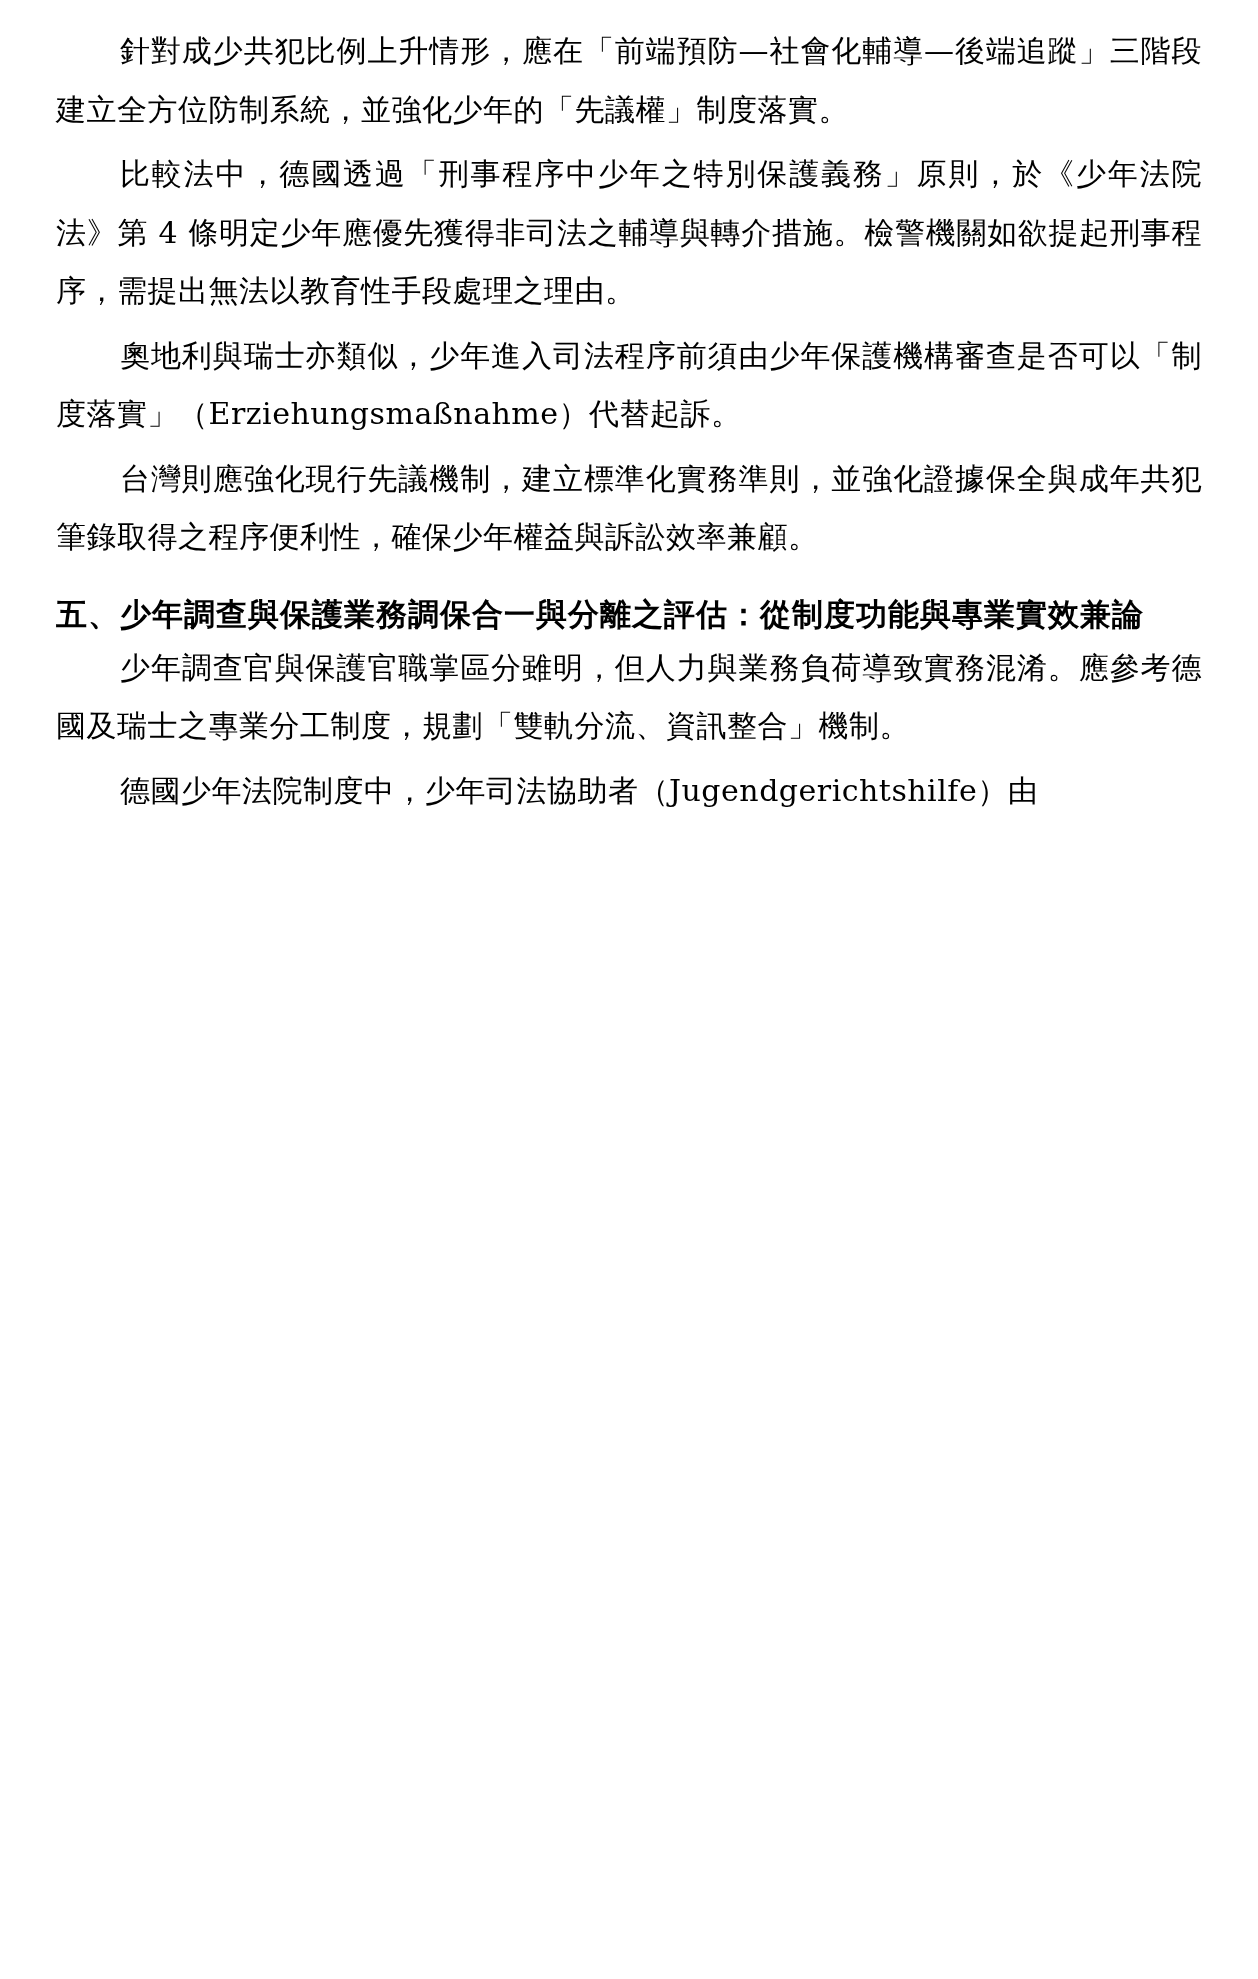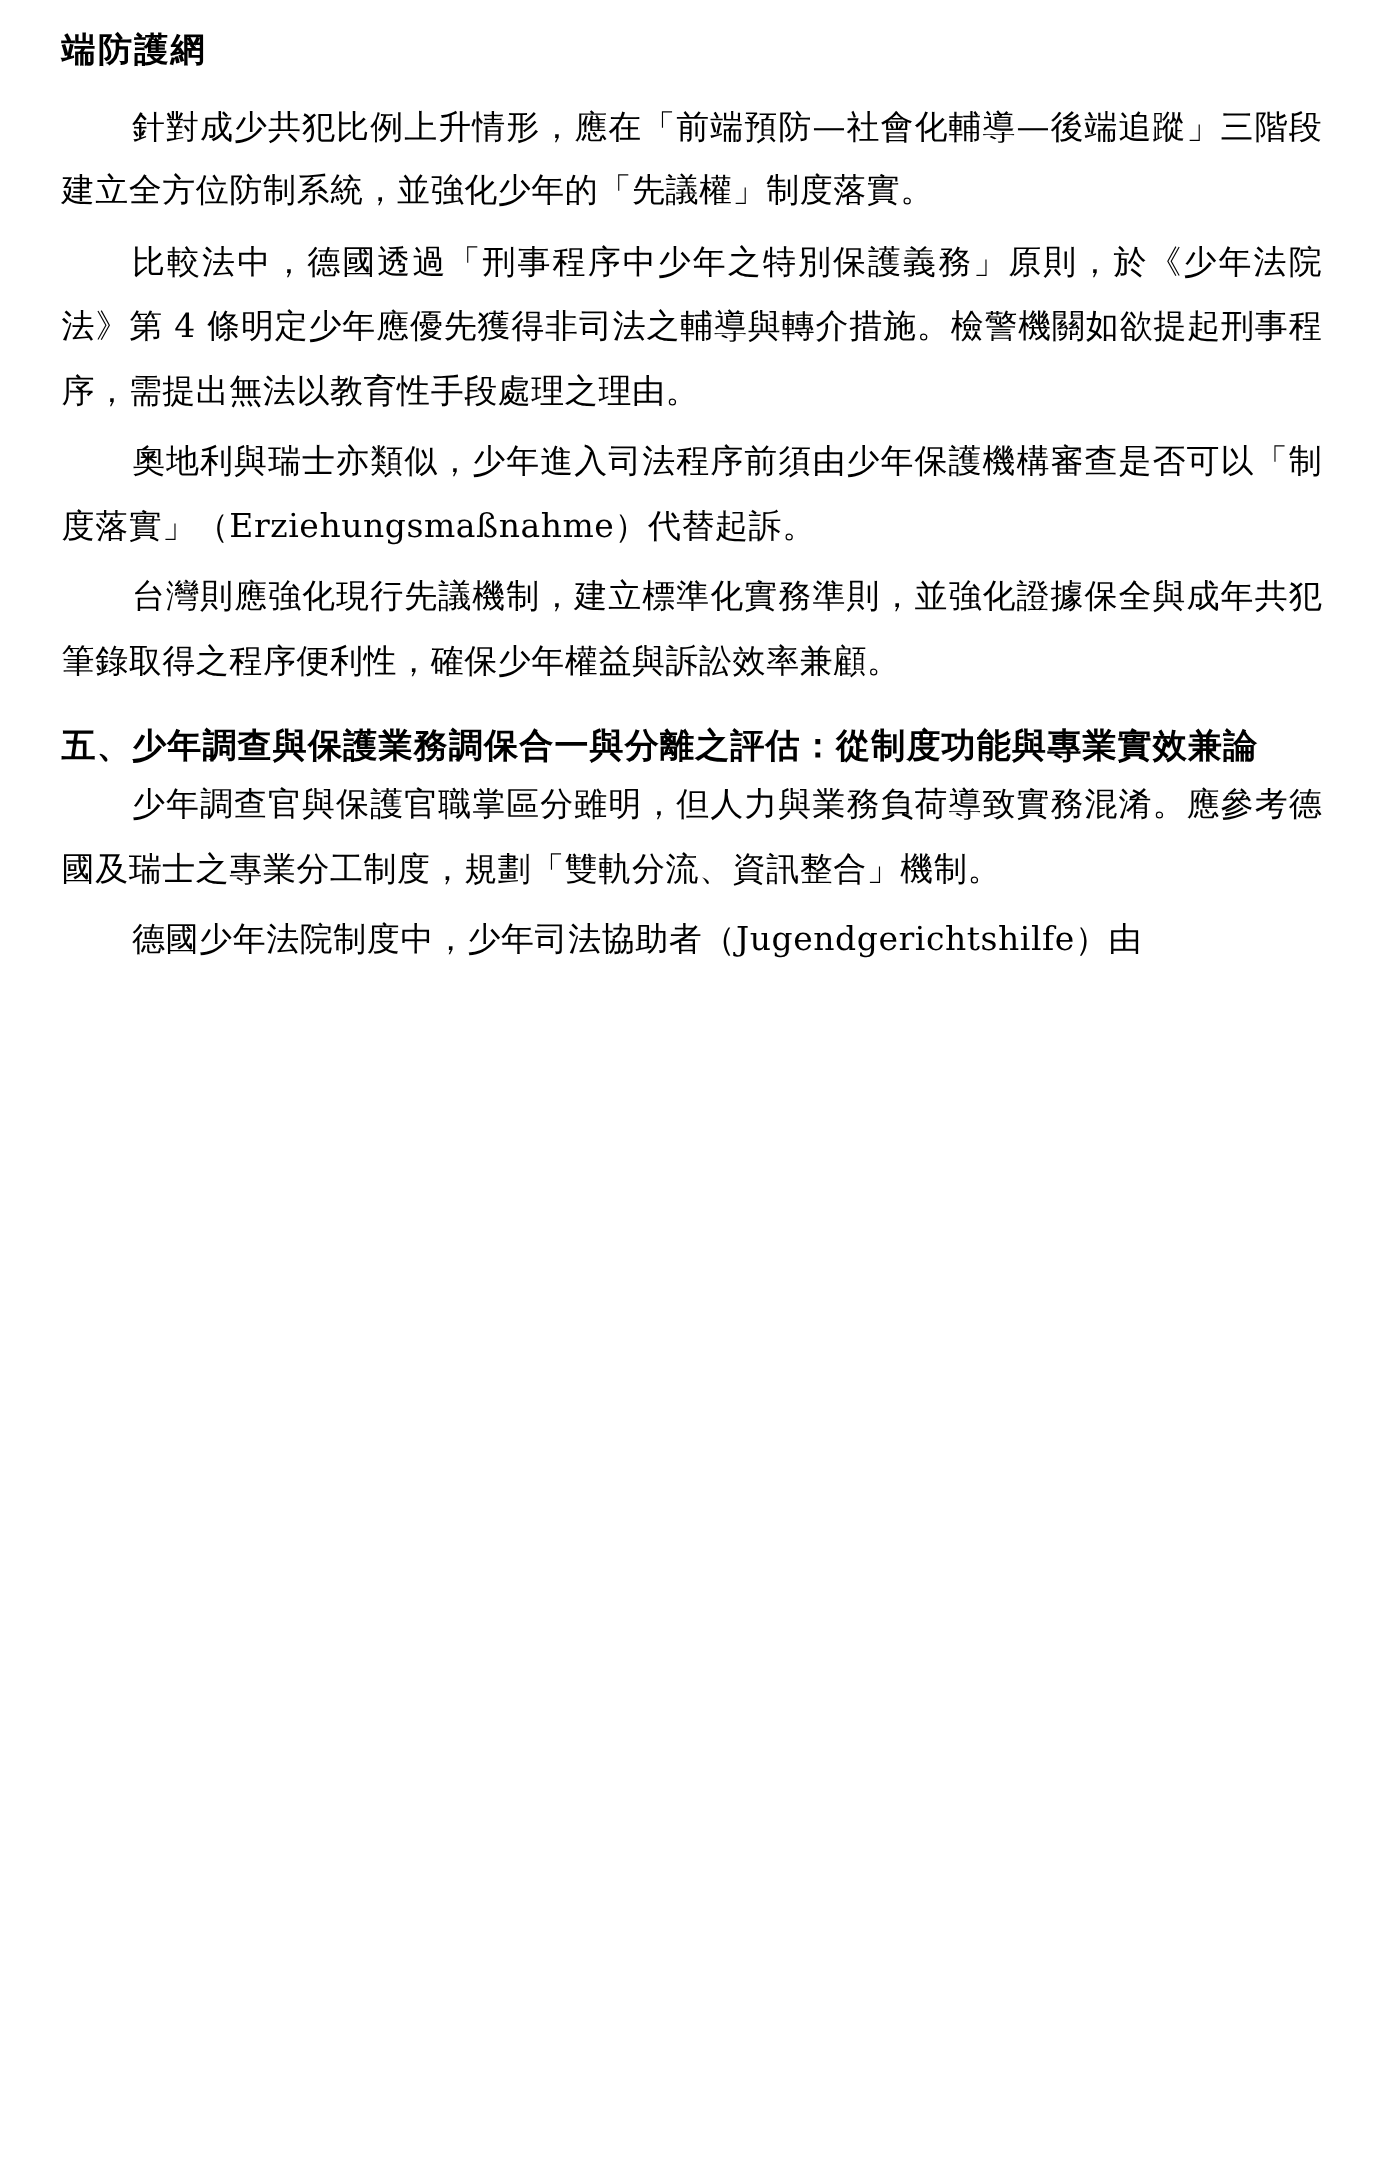--- a/index.html
+++ b/index.html
@@ -44,21 +44,20 @@
     text-align: justify;
     text-justify: inter-ideograph;
     letter-spacing: 0.5px;
   }
 </style>
 </head>
 <body>
 
 <div class="page">
 
-  <h2 class="heading-cont">端防護網</h2>
 
   <p class="para">針對成少共犯比例上升情形，應在「前端預防—社會化輔導—後端追蹤」三階段建立全方位防制系統，並強化少年的「先議權」制度落實。</p>
   <p class="para">比較法中，德國透過「刑事程序中少年之特別保護義務」原則，於《少年法院法》第 4 條明定少年應優先獲得非司法之輔導與轉介措施。檢警機關如欲提起刑事程序，需提出無法以教育性手段處理之理由。</p>
   <p class="para">奧地利與瑞士亦類似，少年進入司法程序前須由少年保護機構審查是否可以「制度落實」（Erziehungsmaßnahme）代替起訴。</p>
   <p class="para">台灣則應強化現行先議機制，建立標準化實務準則，並強化證據保全與成年共犯筆錄取得之程序便利性，確保少年權益與訴訟效率兼顧。</p>
 
   <h2 class="heading">五、少年調查與保護業務調保合一與分離之評估：從制度功能與專業實效兼論</h2>
 
   <p class="para">少年調查官與保護官職掌區分雖明，但人力與業務負荷導致實務混淆。應參考德國及瑞士之專業分工制度，規劃「雙軌分流、資訊整合」機制。</p>
   <p class="para">德國少年法院制度中，少年司法協助者（Jugendgerichtshilfe）由</p>

